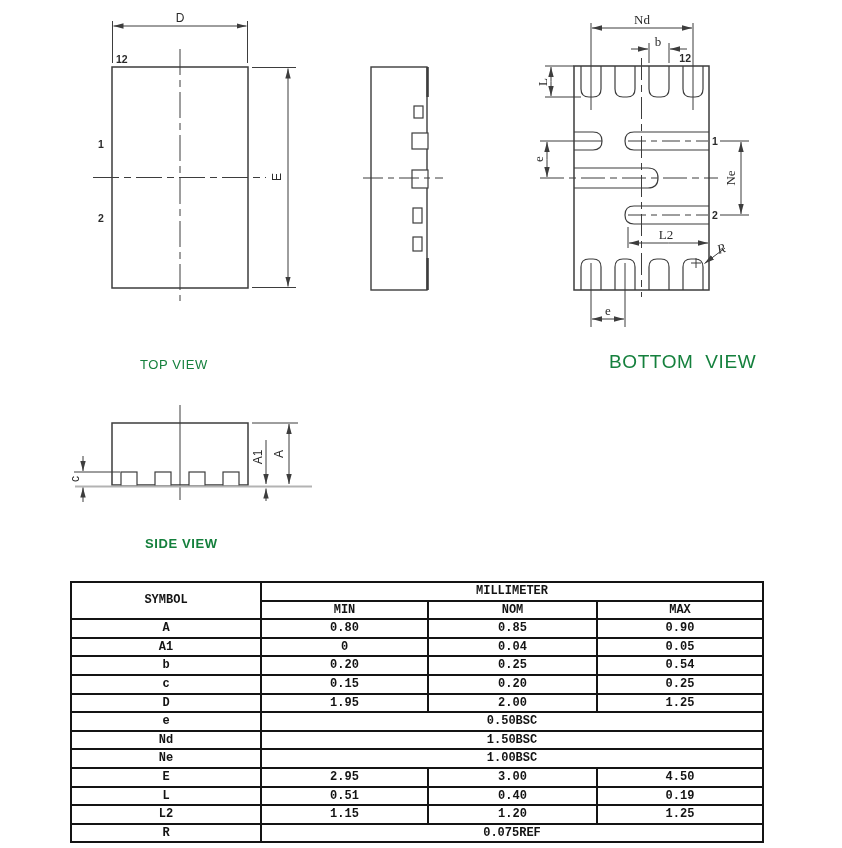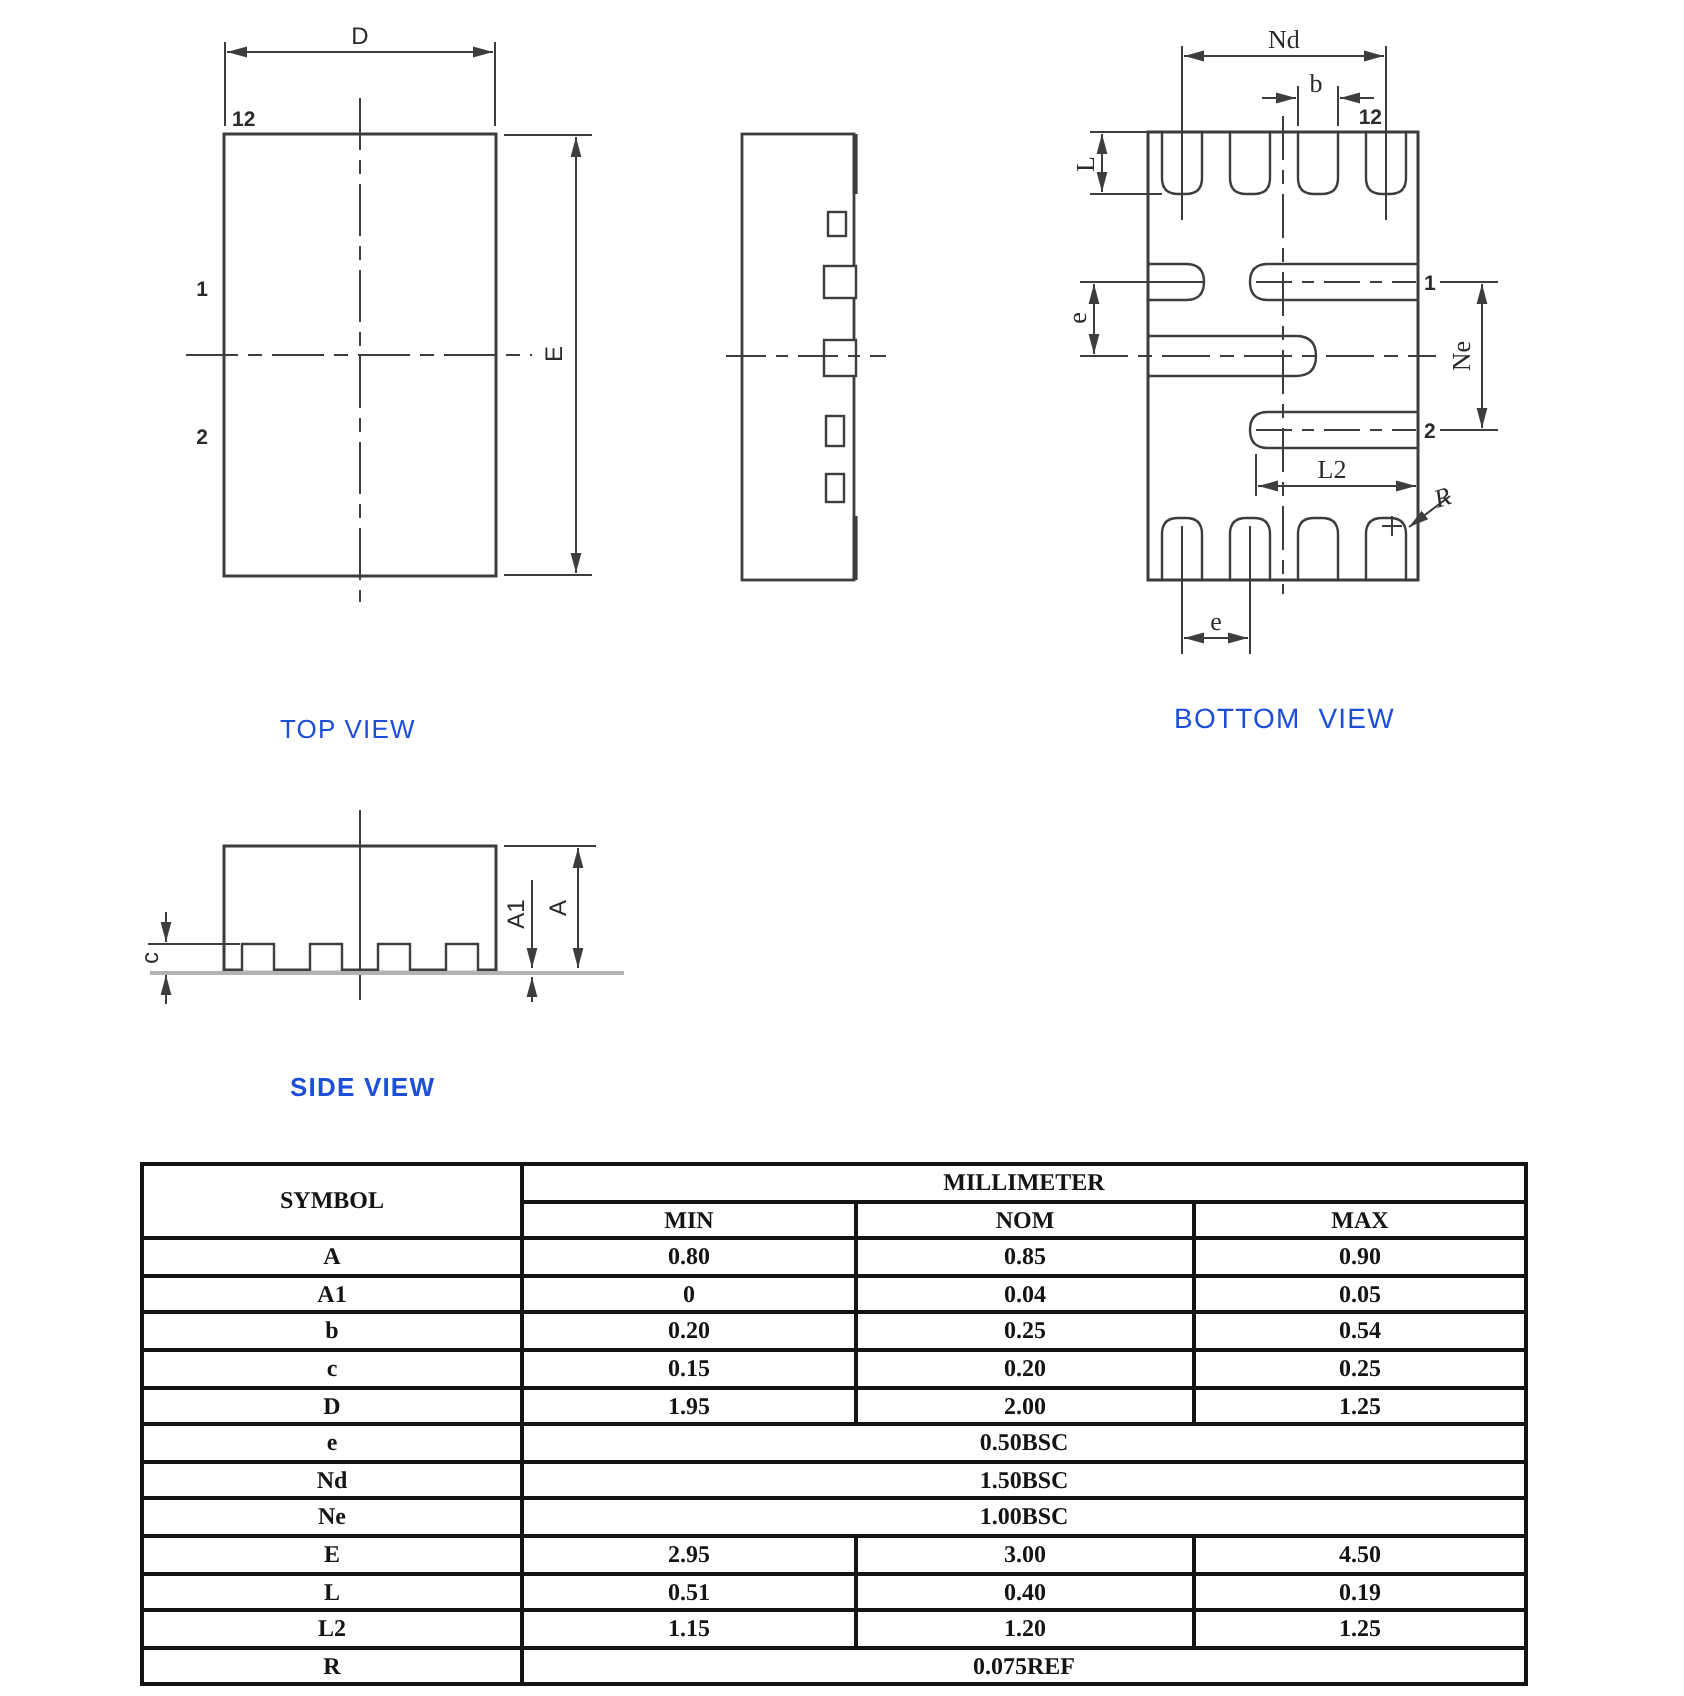--- a/index.html
+++ b/index.html
@@ -6,34 +6,34 @@
   .canvas{
     position:relative;
     width:842px;height:848px;
     background:#ffffff;
     font-family:"Liberation Sans",sans-serif;
     overflow:hidden;
   }
   .view{position:absolute;}
   .view-title{
     position:absolute;
-    color:#1d4ed8;
+    color:#15803d;
     font-size:13px;
     letter-spacing:.6px;
     white-space:pre;
     font-family:"Liberation Sans",sans-serif;
   }
   svg text{fill:#2b2b2b;}
   .dimtxt-sans{font-family:"Liberation Sans",sans-serif;font-size:12px;}
   .dimtxt-serif{font-family:"Liberation Serif",serif;font-size:13px;}
   .pinnum{font-family:"Liberation Sans",sans-serif;font-size:10.5px;font-weight:bold;}
   .dim-table{
     position:absolute;left:70px;top:581px;width:692px;
     border-collapse:collapse;table-layout:fixed;
-    font-family:Liberation Serif, serif;
+    font-family:Liberation Mono, monospace;
   }
   .dim-table td{
     border:2px solid #141414;
     height:16.6px;line-height:16.6px;padding:0;
     text-align:center;vertical-align:middle;
     font-size:12px;font-weight:bold;color:#141414;
     overflow:hidden;white-space:nowrap;
   }
 </style>
 </head>
@@ -232,21 +232,21 @@
         <line x1="229" y1="54" x2="229" y2="24" marker-end="url(#arrS)"></line>
         <line x1="229" y1="54" x2="229" y2="84" marker-end="url(#arrS)"></line>
       </g>
     </g>
     <text class="dimtxt-sans" x="15" y="83" text-anchor="middle" font-size="11" transform="rotate(-90 15 79)">c</text>
     <text class="dimtxt-sans" x="198" y="61" text-anchor="middle" font-size="11" transform="rotate(-90 198 57)">A1</text>
     <text class="dimtxt-sans" x="219" y="58" text-anchor="middle" font-size="11" transform="rotate(-90 219 54)">A</text>
   </svg>
 
   <div class="view-title" style="left:140px;top:357px;">TOP VIEW</div>
-  <div class="view-title" style="left:587px;top:351px;font-size:14px;">BOTTOM  VIEW</div>
+  <div class="view-title" style="left:609px;top:351px;font-size:19px;">BOTTOM  VIEW</div>
   <div class="view-title" style="left:145px;top:536px;font-weight:bold;">SIDE VIEW</div>
 
   <table class="dim-table">
     <colgroup>
       <col style="width:190px">
         <col style="width:167px">
         <col style="width:169px">
         <col style="width:166px">
     </colgroup>
     <tbody>

